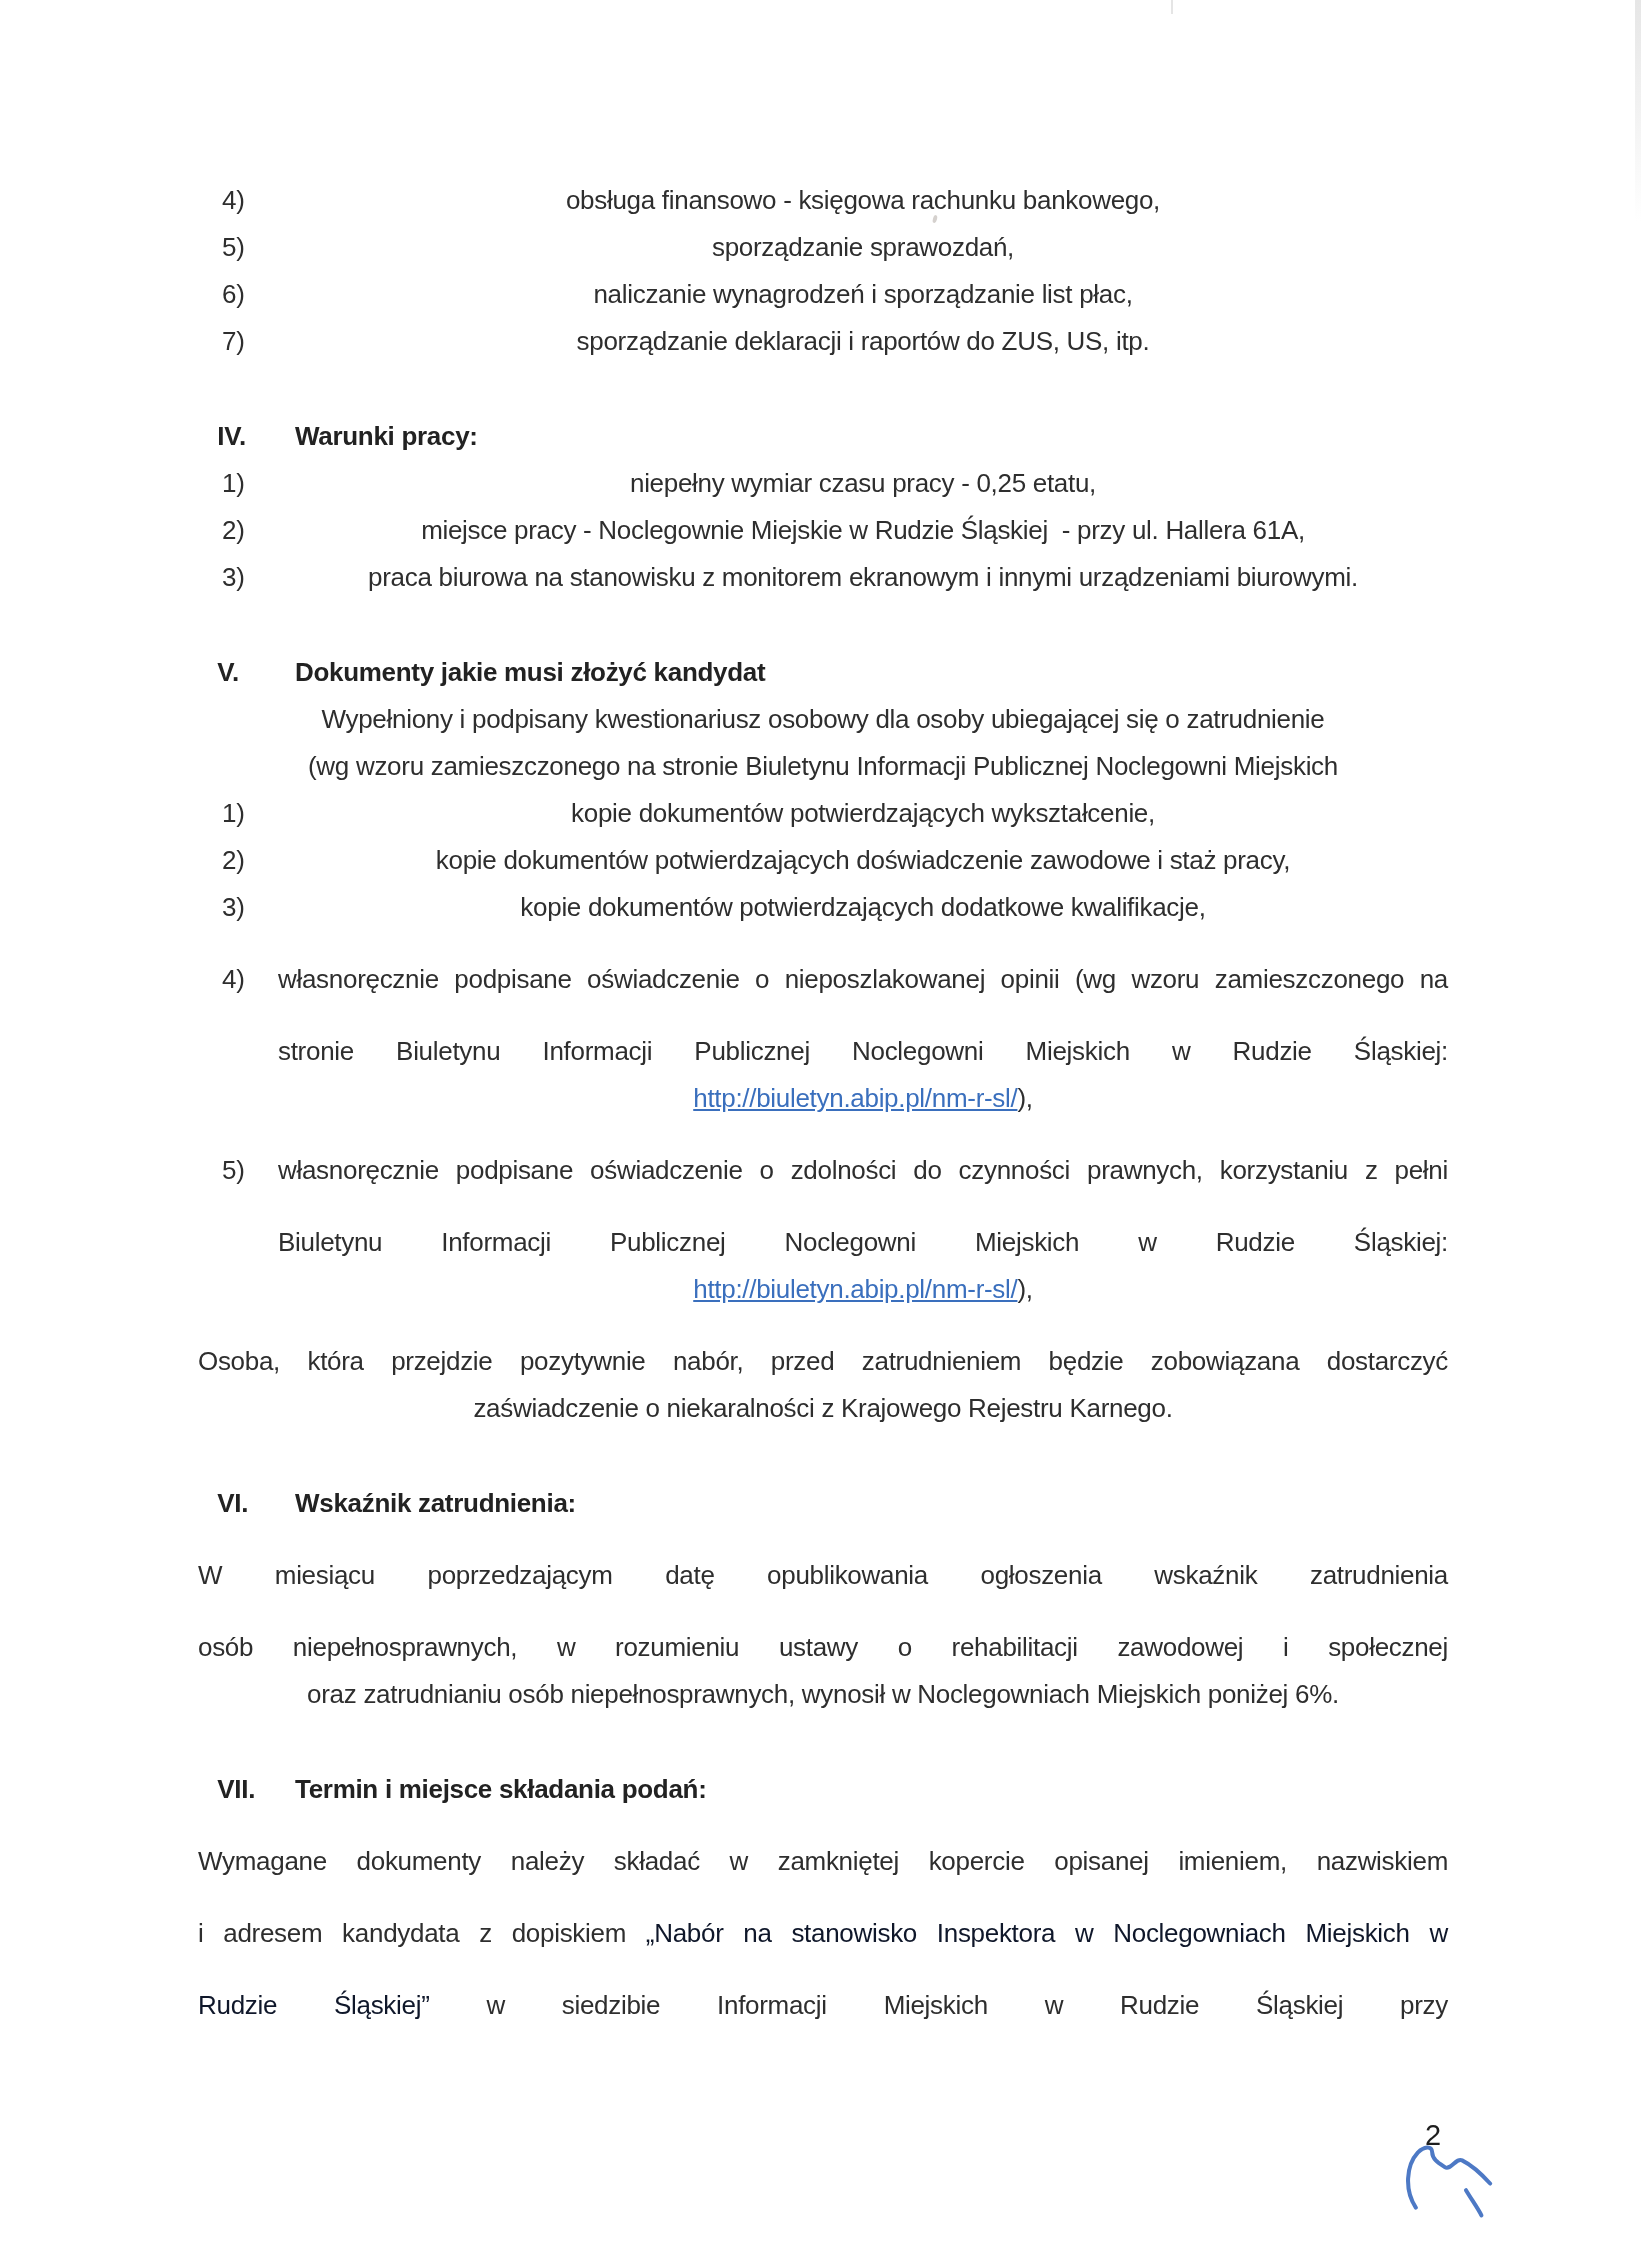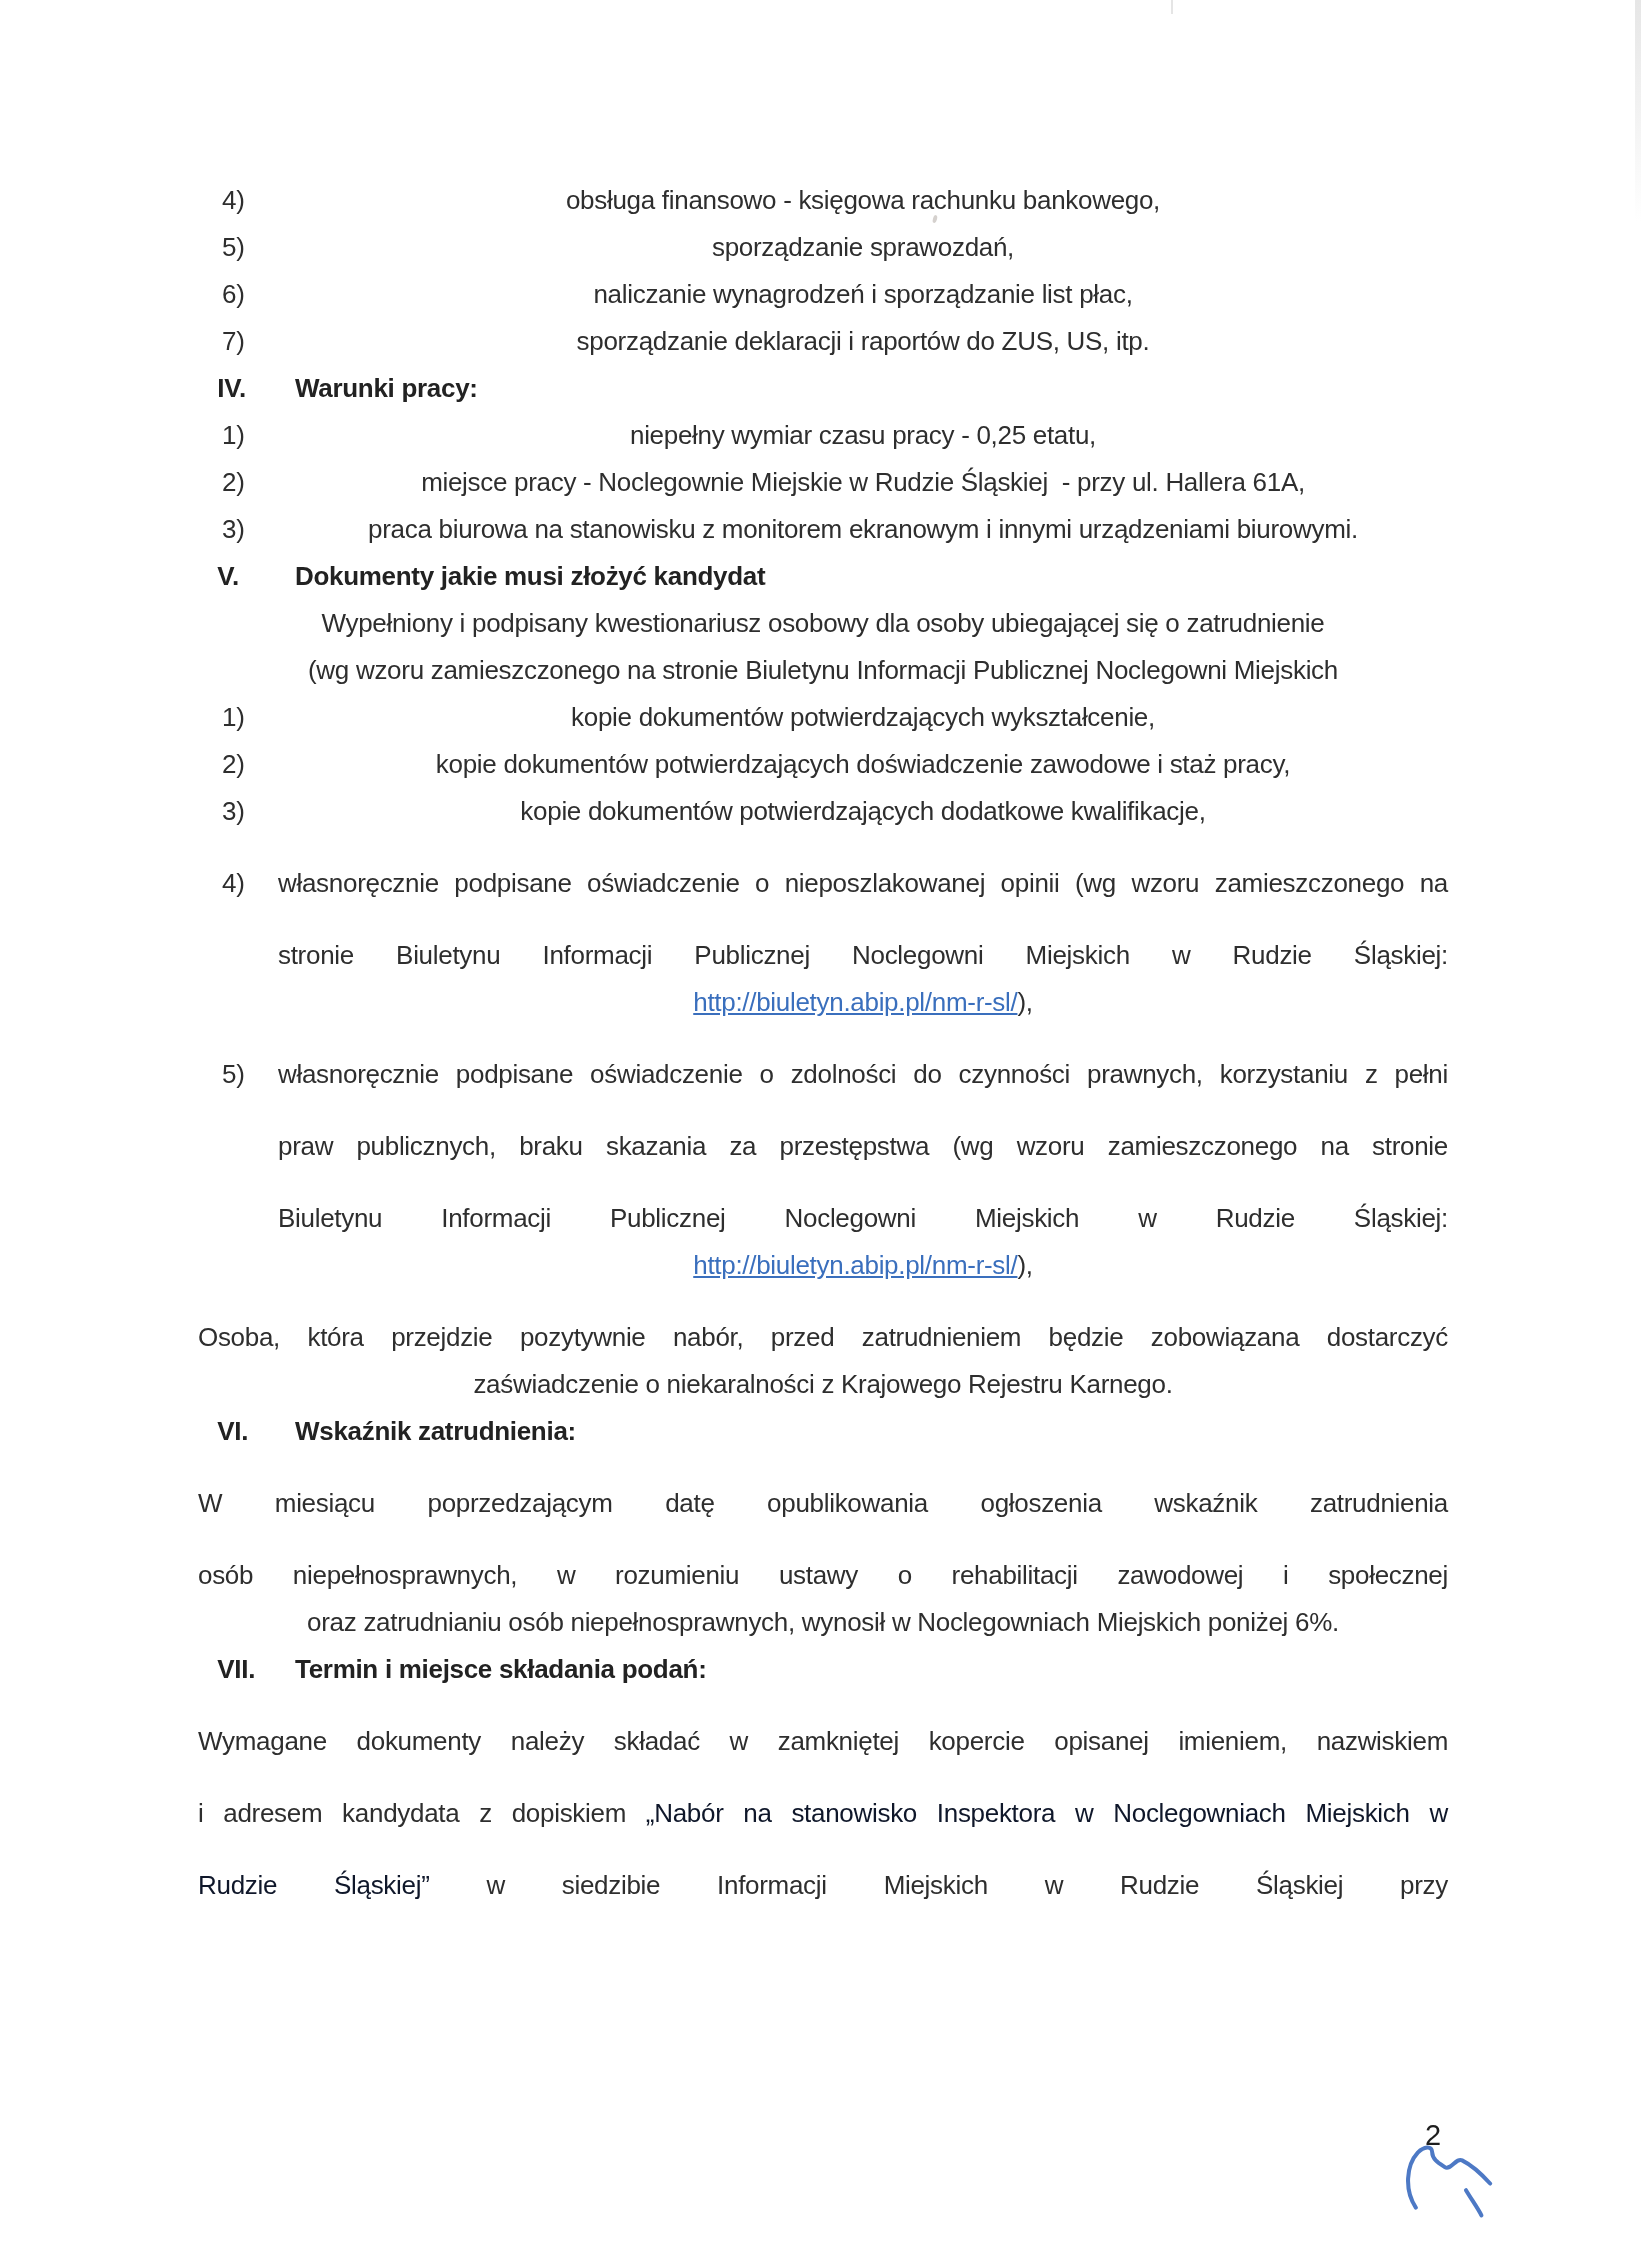--- a/index.html
+++ b/index.html
@@ -22,20 +22,21 @@
     top: 177px;
     width: 1250px;
   }
   .line { text-align: center; }
   .line.j { text-align: justify; text-align-last: justify; margin-top: 25px; }
   .li { position: relative; padding-left: 80px; }
   .li .num { position: absolute; left: 24px; top: 0; }
   .heading {
     position: relative;
     padding-left: 97px;
+    margin-top: 48px;
     font-weight: bold;
     color: #222222;
   }
   .heading .h-num { position: absolute; left: 19.3px; top: 0; }
   .b { font-weight: normal; color: #0f172a; }
   .link {
     color: var(--link-color, #3a6fbd);
     text-decoration: underline;
     cursor: pointer;
   }
@@ -125,21 +126,20 @@
         </div>
         <div class="li">
           <span class="num">4)</span>
           <div class="line j"><span>własnoręcznie podpisane oświadczenie o nieposzlakowanej opinii (wg wzoru zamieszczonego na</span></div>
           <div class="line j"><span>stronie Biuletynu Informacji Publicznej Noclegowni Miejskich w Rudzie Śląskiej:</span></div>
           <div class="line"><a class="link">http://biuletyn.abip.pl/nm-r-sl/</a><span>),</span></div>
         </div>
         <div class="li">
           <span class="num">5)</span>
           <div class="line j"><span>własnoręcznie podpisane oświadczenie o zdolności do czynności prawnych, korzystaniu z pełni</span></div>
-          <div class="line j"><span>praw publicznych, braku skazania za przestępstwa (wg wzoru zamieszczonego na stronie</span></div>
           <div class="line j"><span>Biuletynu Informacji Publicznej Noclegowni Miejskich w Rudzie Śląskiej:</span></div>
           <div class="line"><a class="link">http://biuletyn.abip.pl/nm-r-sl/</a><span>),</span></div>
         </div>
       </div>
       <div class="para">
         <div class="line j"><span>Osoba, która przejdzie pozytywnie nabór, przed zatrudnieniem będzie zobowiązana dostarczyć</span></div>
         <div class="line"><span>zaświadczenie o niekaralności z Krajowego Rejestru Karnego.</span></div>
       </div>
       <div class="heading"><span class="h-num">VI.</span><span class="h-title">Wskaźnik zatrudnienia:</span></div>
       <div class="para">

